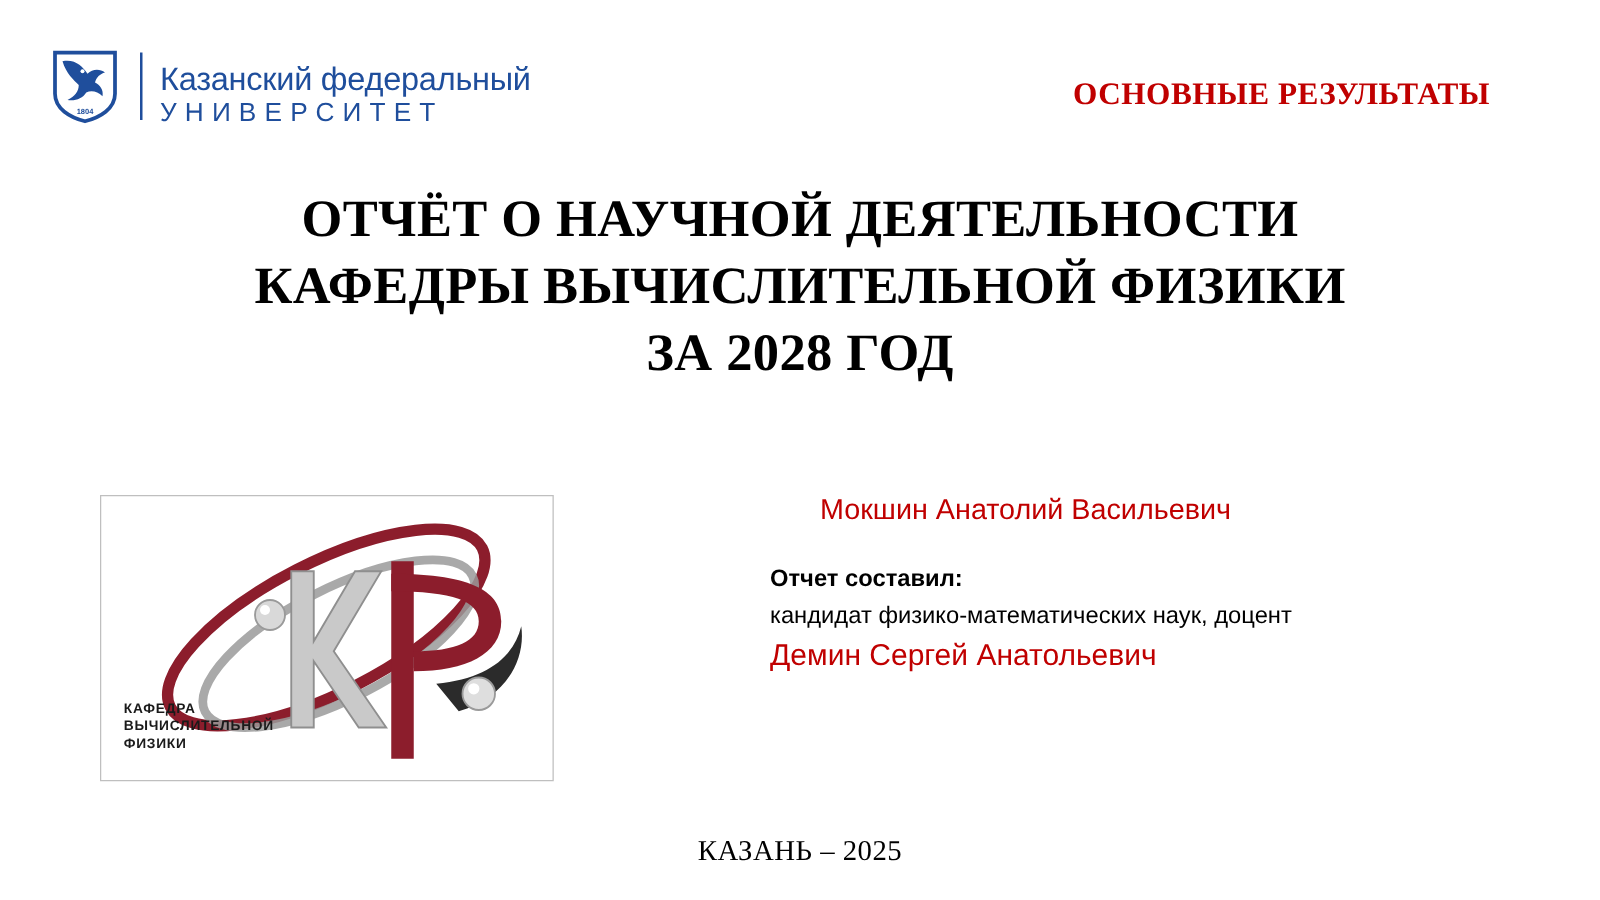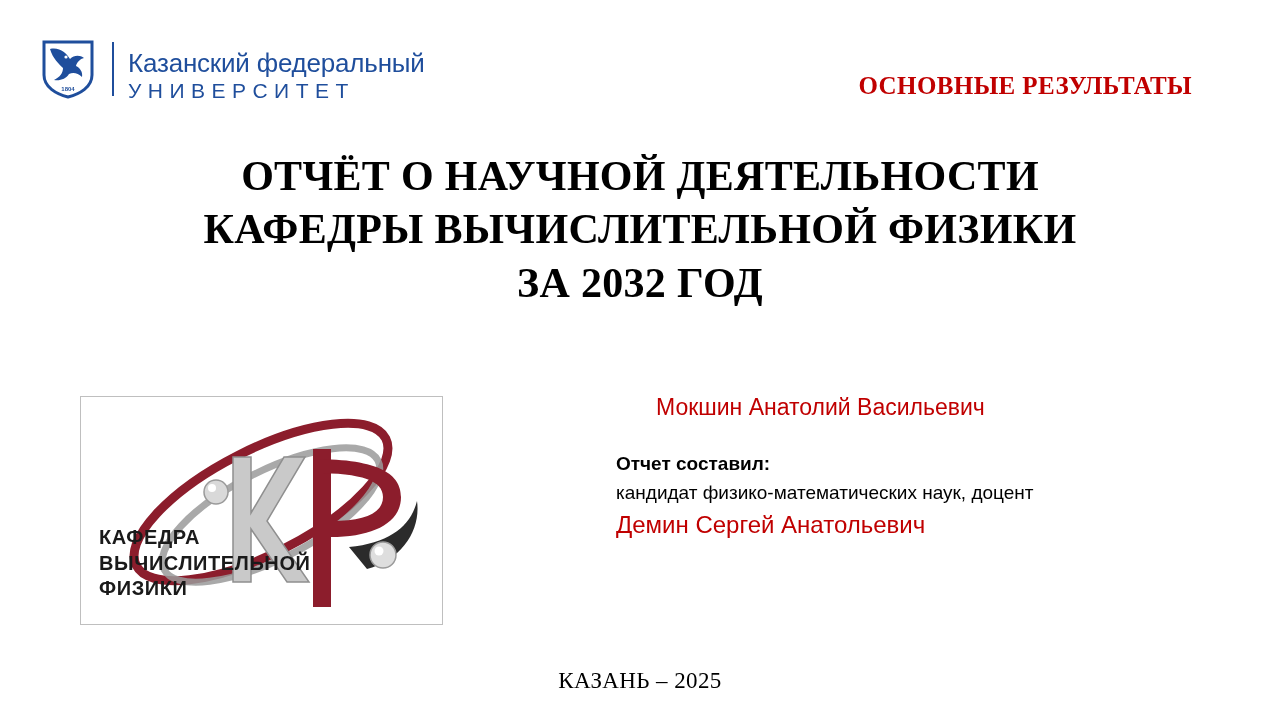--- a/index.html
+++ b/index.html
@@ -67,21 +67,21 @@
     color: #1f4e9c;
     line-height: 1.15;
     letter-spacing: 6.5px;
     white-space: nowrap;
     margin-top: 2px;
   }
 
   .section-label {
     position: absolute;
     right: 88px;
-    top: 72px;
+    top: 62px;
     font-family: "Liberation Serif", serif;
     font-weight: bold;
     font-size: 25px;
     color: #c00000;
     letter-spacing: 0.4px;
     white-space: nowrap;
   }
 
   
   .title-block {
@@ -111,21 +111,21 @@
     box-sizing: border-box;
     overflow: hidden;
   }
   .dept-logo svg { display: block; }
   .dept-caption {
     position: absolute;
     left: 18px;
     bottom: 22px;
     font-family: "Liberation Sans", sans-serif;
     font-weight: bold;
-    font-size: 20px;
+    font-size: 11px;
     line-height: 1.28;
     color: #1a1a1a;
     letter-spacing: 0.6px;
   }
 
   
   .info {
     position: absolute;
     left: 616px;
     top: 388px;
@@ -197,21 +197,21 @@
       <span class="kfu-line2">УНИВЕРСИТЕТ</span>
     </div>
   </div>
 
   <div class="section-label">ОСНОВНЫЕ РЕЗУЛЬТАТЫ</div>
 </div>
 
 <div class="title-block">
   <span class="tline">ОТЧЁТ О НАУЧНОЙ ДЕЯТЕЛЬНОСТИ</span>
   <span class="tline">КАФЕДРЫ ВЫЧИСЛИТЕЛЬНОЙ ФИЗИКИ</span>
-  <span class="tline">ЗА 2032 ГОД</span>
+  <span class="tline">ЗА 2028 ГОД</span>
 </div>
 
 <div class="dept-logo">
   <svg width="361" height="227" viewBox="0 0 361 227" xmlns="http://www.w3.org/2000/svg">
 
     <g transform="rotate(-27 180 105)">
       <ellipse cx="180" cy="105" rx="140" ry="52" fill="none" stroke="#8c1d2c" stroke-width="9"></ellipse>
     </g>
 
     <g transform="rotate(-27 190 118)">

